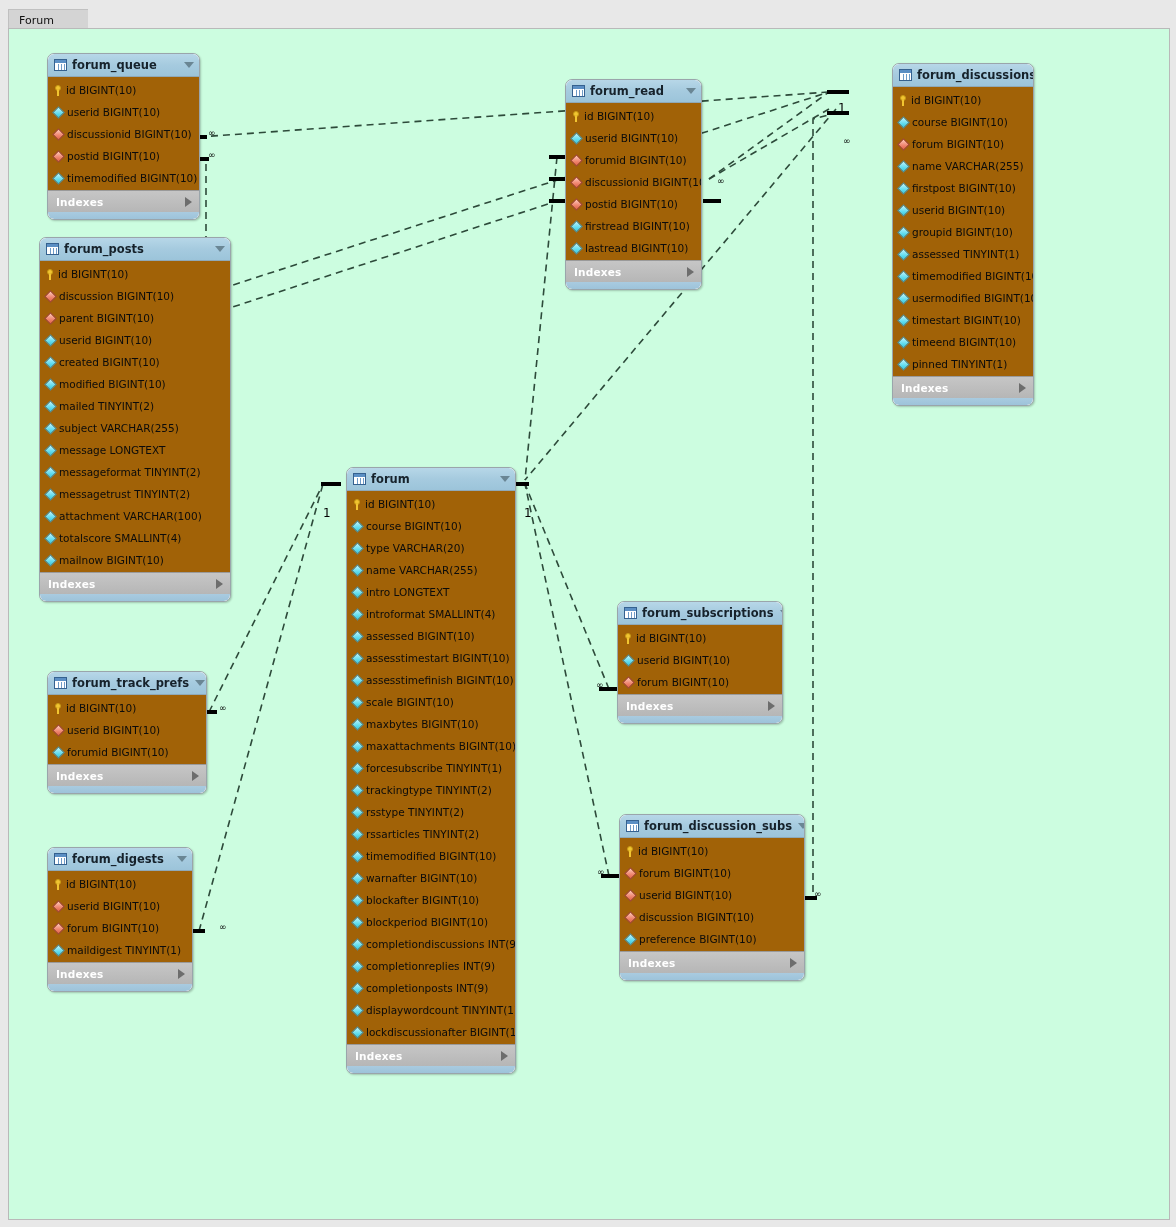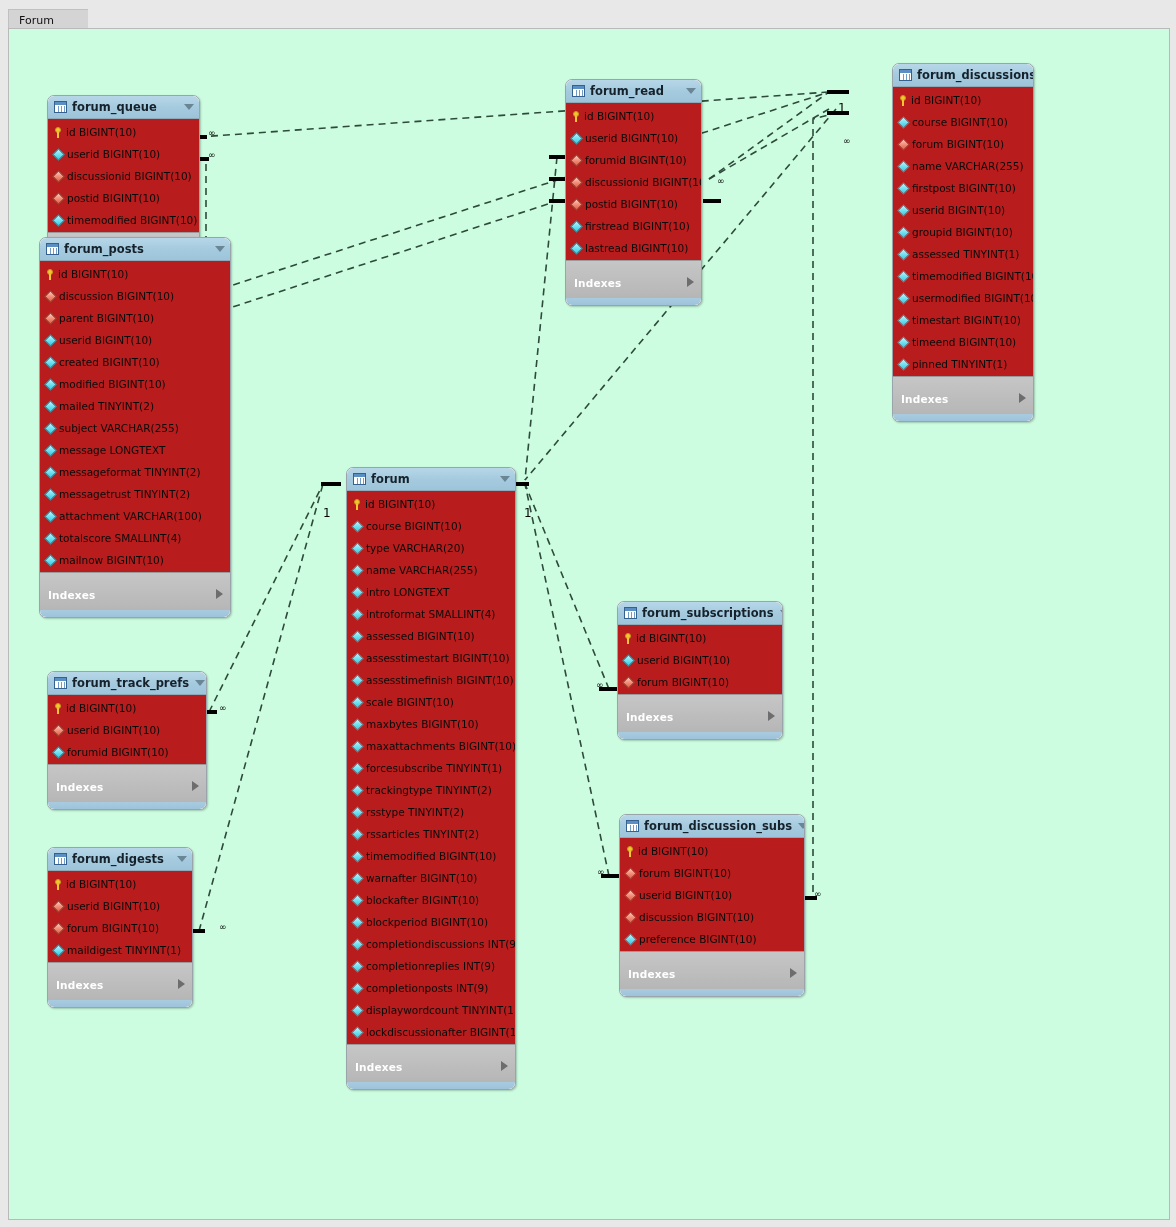--- a/index.html
+++ b/index.html
@@ -73,21 +73,21 @@
     background:#6f9cc8;box-shadow:3px 0 0 #6f9cc8,6px 0 0 #6f9cc8;
   }
   .tbl-name{
     font-size:11.5px;font-weight:bold;color:#16222b;flex:1 1 auto;white-space:nowrap;
   }
   .tbl-caret{
     width:0;height:0;flex:0 0 auto;margin-left:6px;
     border-left:5px solid transparent;border-right:5px solid transparent;
     border-top:6px solid #6a8694;
   }
-  .cols{background:#b91c1c;padding:2px 16px 1px 0;}
+  .cols{background:#a16207;padding:2px 16px 1px 0;}
   .col{
     display:flex;align-items:center;height:22px;
     padding:0 6px 0 6px;font-size:10.5px;color:#0b0b0b;white-space:nowrap;
   }
   .ico{flex:0 0 auto;margin-right:4px;display:inline-block;}
   
   .ico.key{
     width:8px;height:11px;position:relative;
   }
   .ico.key:before{
@@ -103,23 +103,23 @@
     width:9px;height:9px;transform:rotate(45deg);
     border:1px solid #4f8f9c;box-sizing:border-box;
     background:linear-gradient(135deg,#bdf4ff 0%,#62dcee 60%,#36c6dd 100%);
   }
   .ico.dia.fk{
     border-color:#a0463a;
     background:linear-gradient(135deg,#ffc9bd 0%,#f08a74 55%,#e0604a 100%);
   }
   .col-txt{flex:1 1 auto;}
   .tbl-foot{
-    height:21px;display:flex;align-items:flex-start;
+    height:21px;display:flex;align-items:center;
     background:linear-gradient(to bottom,#c6c6c6 0%,#b6b6b6 100%);
-    border-top:1px solid #9a9a9a;padding:16px 7px 0 8px;
+    border-top:1px solid #9a9a9a;padding:0 7px 0 8px;
   }
   .foot-txt{font-size:10.5px;font-weight:bold;color:#fff;flex:1 1 auto;letter-spacing:.2px;}
   .foot-caret{
     width:0;height:0;border-top:5px solid transparent;border-bottom:5px solid transparent;
     border-left:7px solid #6d6d6d;
   }
   .tbl-hem{
     height:7px;background:linear-gradient(to bottom,#a9cbe0,#9dc3da);
     border-bottom-left-radius:6px;border-bottom-right-radius:6px;
   }
@@ -199,21 +199,21 @@
         <div class="card-label inf" style="left: 210px; top: 675px;">∞</div>
         <div class="card-label inf" style="left: 210px; top: 894px;">∞</div>
         <div class="card-label inf" style="left: 587px; top: 652px;">∞</div>
         <div class="card-label inf" style="left: 588px; top: 839px;">∞</div>
         <div class="card-label inf" style="left: 805px; top: 861px;">∞</div>
         <div class="card-label one" style="left: 314px; top: 478px;">1</div>
         <div class="card-label one" style="left: 515px; top: 478px;">1</div>
       </div>
 
     <div class="tables-layer">
-        <div class="tbl" style="left: 38px; top: 24px; width: 153px; margin-top: 42px;">
+        <div class="tbl" style="left: 38px; top: 24px; width: 153px;">
           <div class="tbl-head">
             <span class="tbl-icon"></span>
             <span class="tbl-name">forum_queue</span>
             <span class="tbl-caret"></span>
           </div>
           <div class="cols">
             <div class="col">
               <span class="ico key"></span>
               <span class="col-txt">id BIGINT(10)</span>
             </div>

